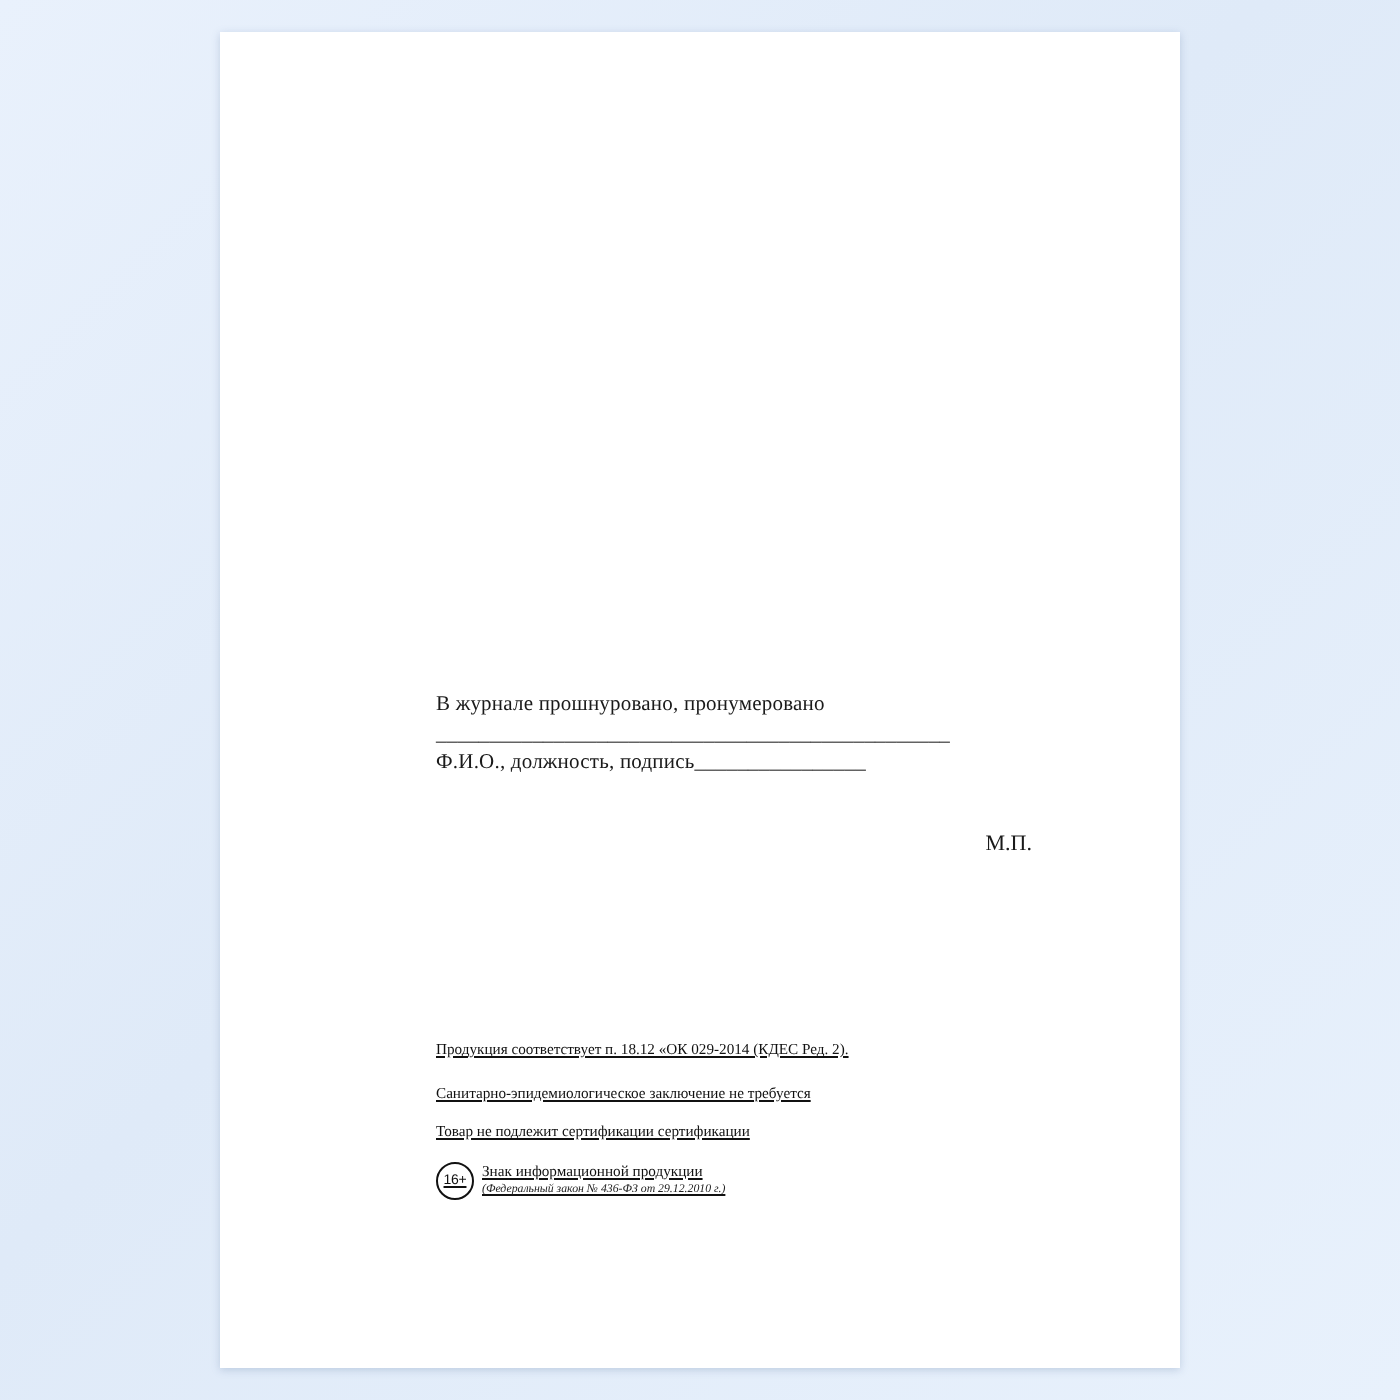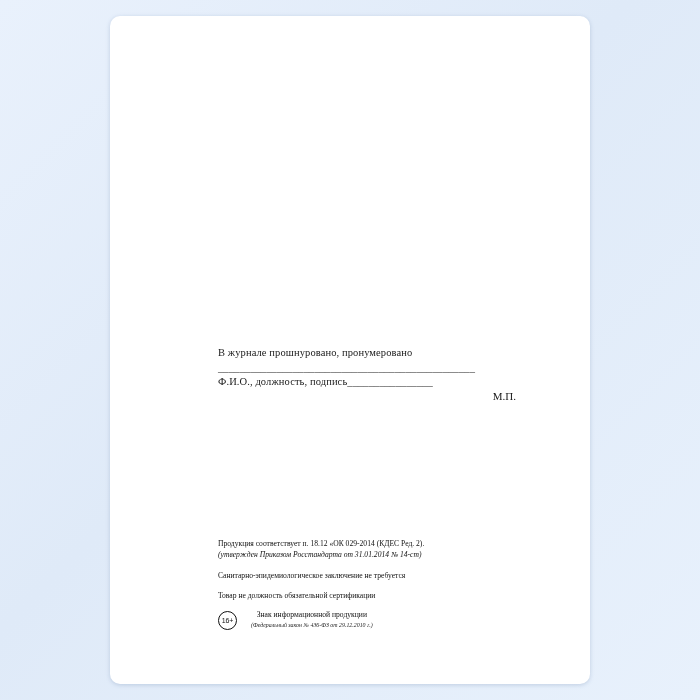--- a/index.html
+++ b/index.html
@@ -20,65 +20,65 @@
     background: linear-gradient(135deg, #e9f1fc 0%, #dfeaf8 45%, #e8f1fc 100%);
   }
   .page {
     position: absolute;
     left: 110px;
     top: 16px;
     width: 480px;
     height: 668px;
     background: #ffffff;
     box-shadow: 0 1px 4px rgba(90,120,160,0.28);
-    border-radius: 10px;
   }
   .doc-body {
     position: absolute;
     left: 108px;
     top: 330px;
     width: 320px;
     color: #1a1a1a;
   }
   .blk-line {
     font-size: 10.5px;
     line-height: 14.5px;
     letter-spacing: 0.01em;
     white-space: nowrap;
   }
   .mp {
+    margin-top: 26px;
     text-align: right;
     font-size: 11px;
     padding-right: 22px;
   }
   .legal {
     position: absolute;
     left: 108px;
-    top: 523px;
+    top: 504px;
     width: 330px;
     color: #111;
+    text-decoration: underline;
   }
   .legal .para {
     font-size: 7.6px;
     line-height: 10.5px;
     margin-bottom: 11px;
     white-space: nowrap;
   }
   .legal .para .ital {
     font-style: italic;
   }
   .legal .para.tight {
     margin-bottom: 9px;
   }
   .age-row {
     display: flex;
     align-items: center;
-    gap: 14px;
+    gap: 4px;
     margin-top: 4px;
-    text-align: center;
   }
   .age-badge {
     width: 17px;
     height: 17px;
     border: 1.1px solid #111;
     border-radius: 50%;
     font-size: 7px;
     font-family: "Liberation Sans", sans-serif;
     display: flex;
     align-items: center;
@@ -108,24 +108,23 @@
   <div class="doc-body">
     <div class="blk-line">В журнале прошнуровано, пронумеровано</div>
     <div class="blk-line">________________________________________________</div>
     <div class="blk-line">Ф.И.О., должность, подпись________________</div>
     <div class="mp">М.П.</div>
   </div>
 
   <div class="legal">
     <div class="para">
       <div>Продукция соответствует п. 18.12 «ОК 029-2014 (КДЕС Ред. 2).</div>
-      <div class="ital">(утвержден Приказом Росстандарта от 31.01.2014 № 14-ст)</div>
     </div>
     <div class="para tight">Санитарно-эпидемиологическое заключение не требуется</div>
-    <div class="para tight">Товар не должность обязательной сертификации</div>
+    <div class="para tight">Товар не подлежит сертификации сертификации</div>
 
     <div class="age-row">
       <div class="age-badge">16+</div>
       <div class="age-text">
         <span>Знак информационной продукции</span>
         <span class="sub">(Федеральный закон № 436-ФЗ от 29.12.2010 г.)</span>
       </div>
     </div>
   </div>
 

